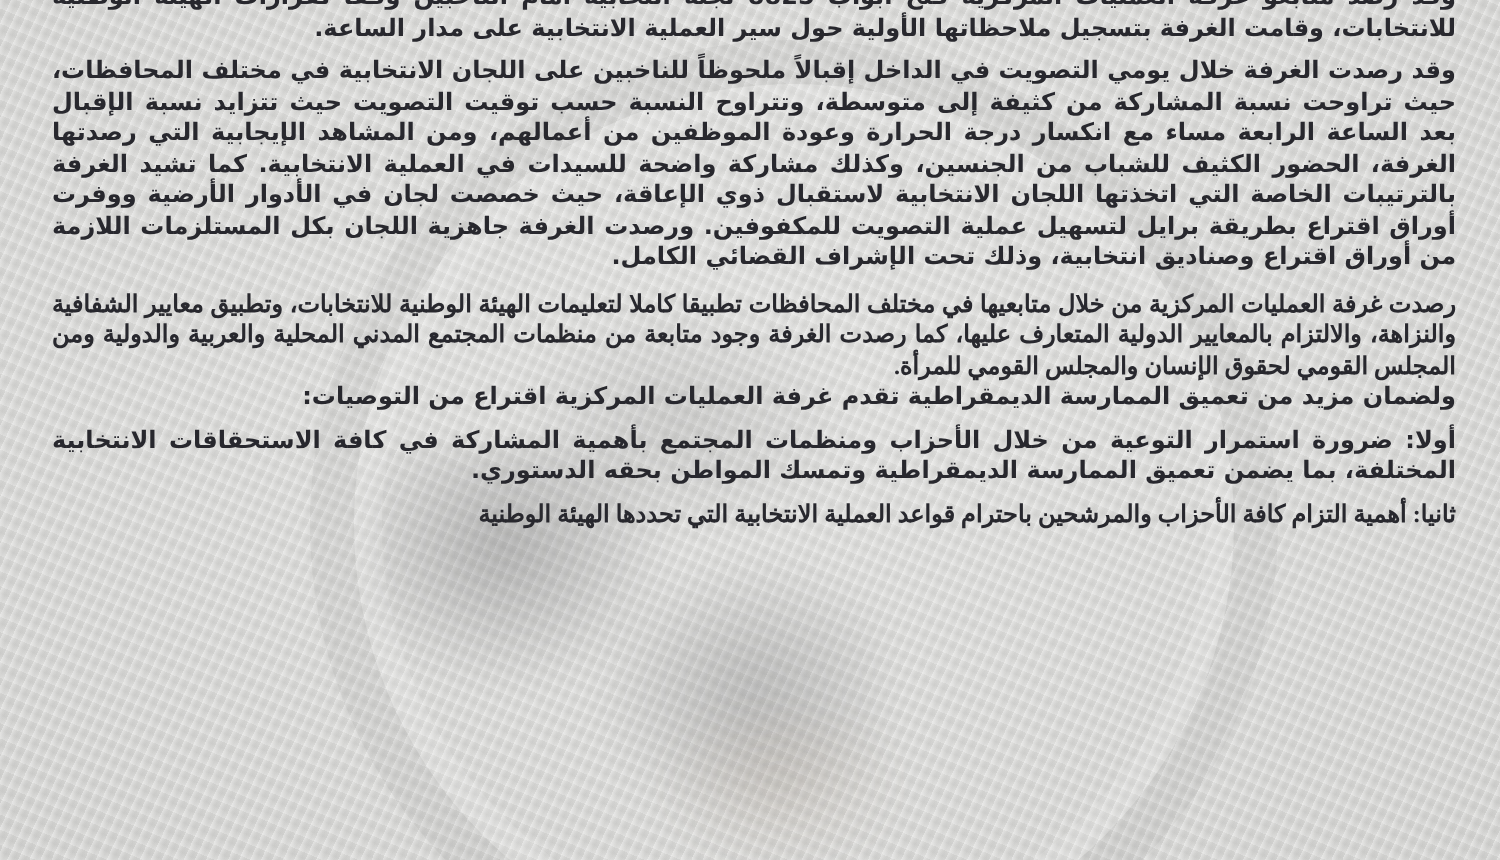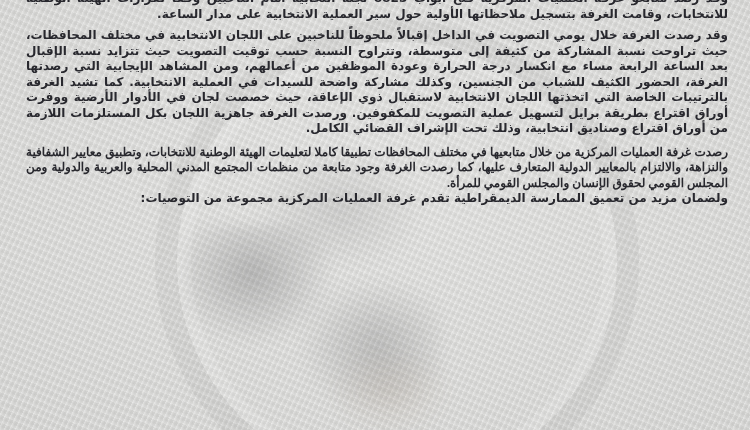--- a/index.html
+++ b/index.html
@@ -95,16 +95,18 @@
   <div class="watermark wm-ring"></div>
   <div class="watermark wm-blob3"></div>
   <div class="watermark wm-blob1"></div>
   <div class="watermark wm-blob2"></div>
   <div class="watermark wm-blob4"></div>
 
   <div class="doc">
     <p class="gap-sm">وقد رصد متابعو غرفة العمليات المركزية فتح أبواب 8825 لجنة انتخابية أمام الناخبين وفقاً لقرارات الهيئة الوطنية للانتخابات، وقامت الغرفة بتسجيل ملاحظاتها الأولية حول سير العملية الانتخابية على مدار الساعة.</p>
     <p class="gap-md">وقد رصدت الغرفة خلال يومي التصويت في الداخل إقبالاً ملحوظاً للناخبين على اللجان الانتخابية في مختلف المحافظات، حيث تراوحت نسبة المشاركة من كثيفة إلى متوسطة، وتتراوح النسبة حسب توقيت التصويت حيث تتزايد نسبة الإقبال بعد الساعة الرابعة مساء مع انكسار درجة الحرارة وعودة الموظفين من أعمالهم، ومن المشاهد الإيجابية التي رصدتها الغرفة، الحضور الكثيف للشباب من الجنسين، وكذلك مشاركة واضحة للسيدات في العملية الانتخابية. كما تشيد الغرفة بالترتيبات الخاصة التي اتخذتها اللجان الانتخابية لاستقبال ذوي الإعاقة، حيث خصصت لجان في الأدوار الأرضية ووفرت أوراق اقتراع بطريقة برايل لتسهيل عملية التصويت للمكفوفين. ورصدت الغرفة جاهزية اللجان بكل المستلزمات اللازمة من أوراق اقتراع وصناديق انتخابية، وذلك تحت الإشراف القضائي الكامل.</p>
     <p class="gap-none">رصدت غرفة العمليات المركزية من خلال متابعيها في مختلف المحافظات تطبيقا كاملا لتعليمات الهيئة الوطنية للانتخابات، وتطبيق معايير الشفافية والنزاهة، والالتزام بالمعايير الدولية المتعارف عليها، كما رصدت الغرفة وجود متابعة من منظمات المجتمع المدني المحلية والعربية والدولية ومن المجلس القومي لحقوق الإنسان والمجلس القومي للمرأة.</p>
-    <p class="gap-sm">ولضمان مزيد من تعميق الممارسة الديمقراطية تقدم غرفة العمليات المركزية مجموعة من التوصيات:</p>
+    <p class="gap-sm">ولضمان مزيد من تعميق الممارسة الديمقراطية تقدم غرفة العمليات المركزية اقتراع من التوصيات:</p>
+    <p class="gap-sm">أولا: ضرورة استمرار التوعية من خلال الأحزاب ومنظمات المجتمع بأهمية المشاركة في كافة الاستحقاقات الانتخابية المختلفة، بما يضمن تعميق الممارسة الديمقراطية وتمسك المواطن بحقه الدستوري.</p>
+    <p class="gap-none">ثانيا: أهمية التزام كافة الأحزاب والمرشحين باحترام قواعد العملية الانتخابية التي تحددها الهيئة الوطنية</p>
   </div>
 
 </div>
 
 </body></html>

